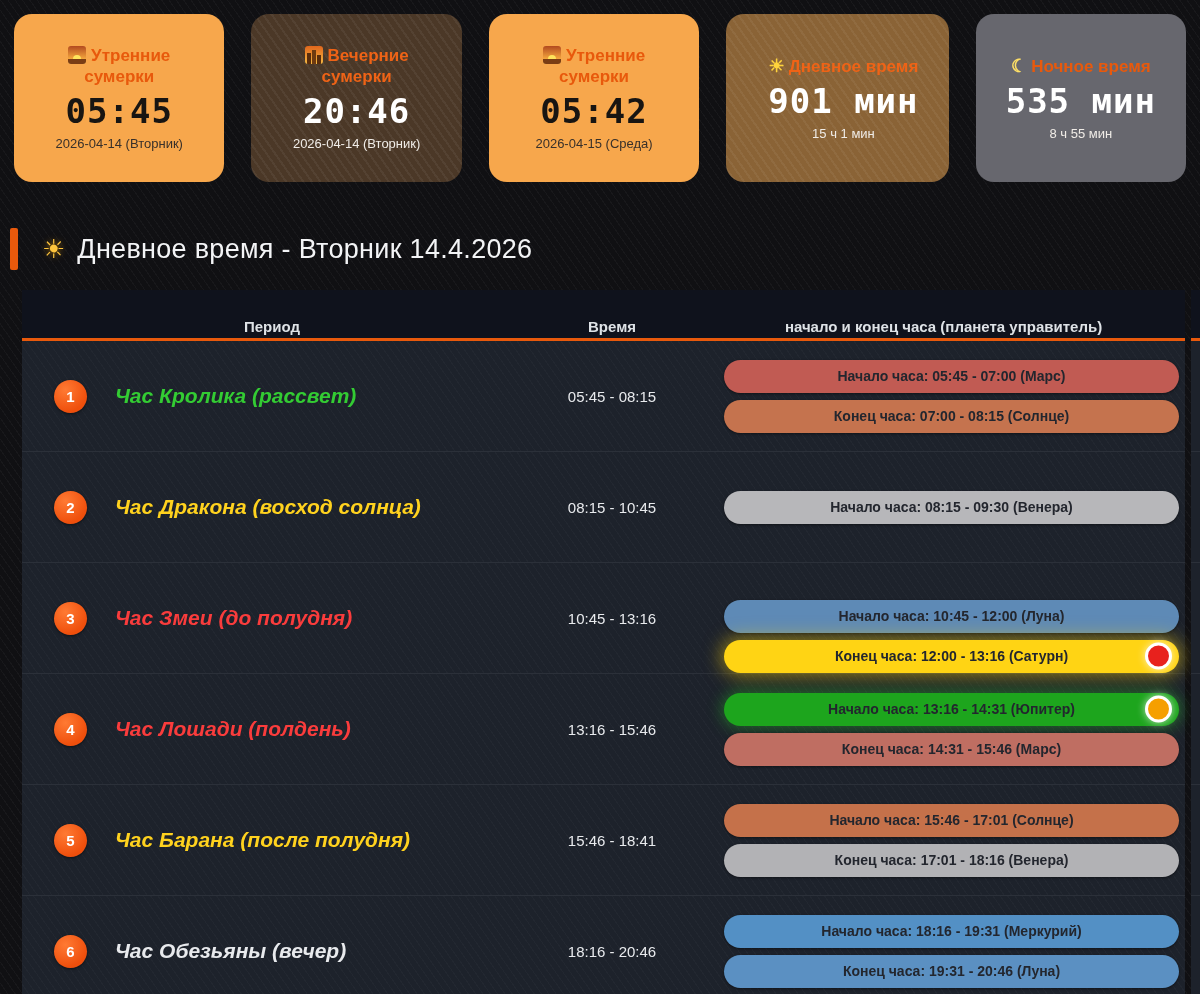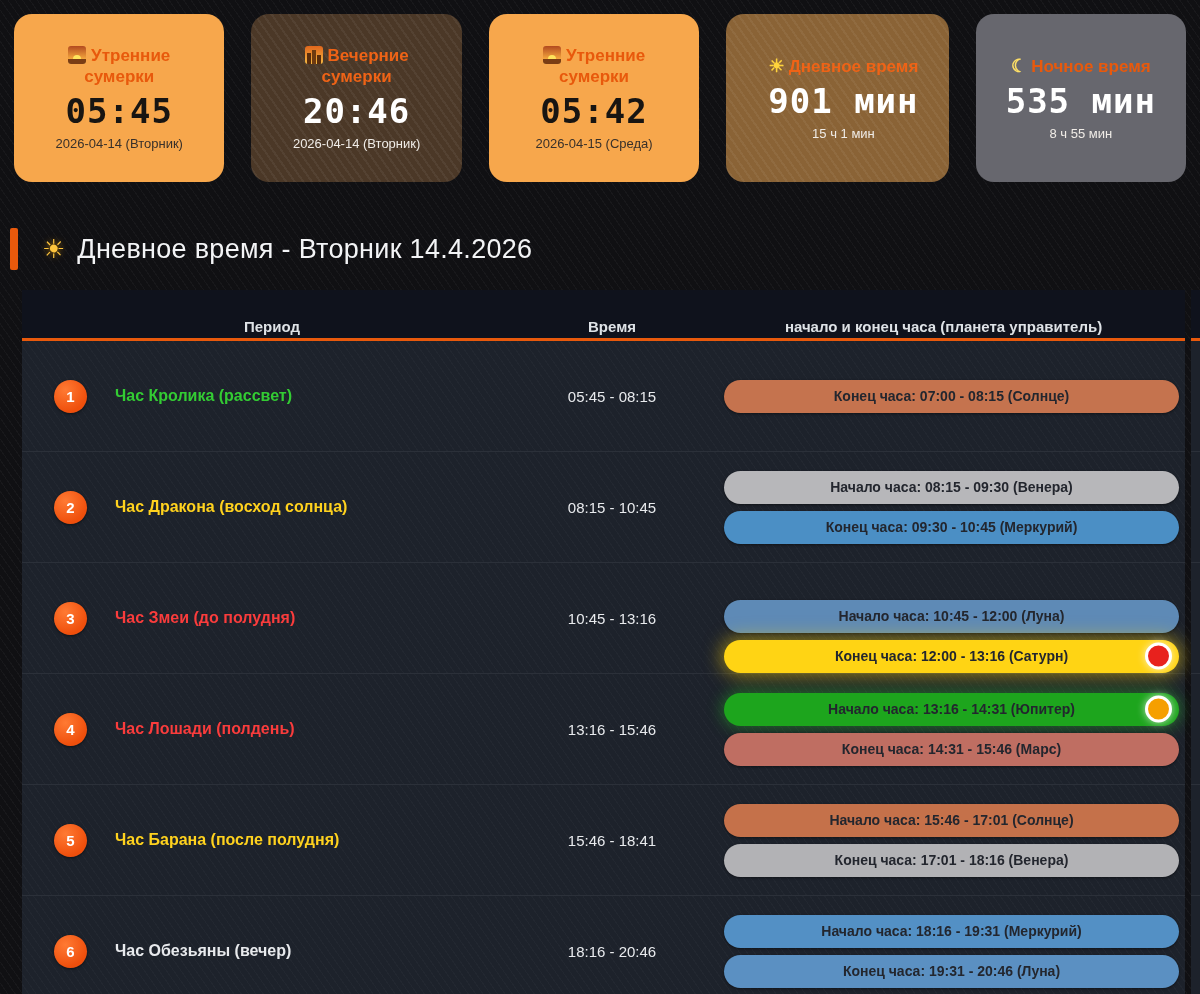--- a/index.html
+++ b/index.html
@@ -47,21 +47,21 @@
   }
   .trow:last-child{height:102px;}
   .cell-period{display:flex;align-items:center;gap:28px;padding-left:32px;}
   .badge{
     width:33px;height:33px;border-radius:50%;flex:0 0 33px;
     background:radial-gradient(circle at 35% 30%,#ff7a33,#ef4f0c 70%);
     color:#fff;font-weight:bold;font-size:15px;
     display:flex;align-items:center;justify-content:center;
     box-shadow:0 1px 3px rgba(0,0,0,.5);
   }
-  .period-name{font-weight:bold;font-size:16px;}
+  .period-name{font-weight:bold;font-size:21px;font-style:italic;}
   .cell-time{text-align:center;font-size:15px;color:#e8eaed;}
   .cell-pills{display:flex;flex-direction:column;gap:7px;padding:0 6px 0 22px;}
   .pill{
     position:relative;height:33px;border-radius:17px;
     display:flex;align-items:center;justify-content:center;
     font-weight:bold;font-size:14px;color:#23262e;
     box-shadow:0 1px 3px rgba(0,0,0,.45);
   }
   .pill.glow-yellow{box-shadow:0 0 18px 3px rgba(255,214,10,.5);}
   .pill.glow-green{box-shadow:0 0 15px 2px rgba(40,190,40,.45);}
@@ -161,38 +161,38 @@
     <div class="th">начало и конец часа (планета управитель)</div>
   </div>
 
   <div class="trow">
     <div class="cell-period">
       <div class="badge">1</div>
       <div class="period-name" style="color: rgb(51, 204, 51);">Час Кролика (рассвет)</div>
     </div>
     <div class="cell-time">05:45 - 08:15</div>
     <div class="cell-pills">
+      <div class="pill" style="background-color: rgb(193, 91, 83);">
+          <span>Начало часа: 05:45 - 07:00 (Марс)</span>
+        </div>
       <div class="pill" style="background-color: rgb(197, 115, 78);">
           <span>Конец часа: 07:00 - 08:15 (Солнце)</span>
         </div>
     </div>
   </div>
 
   <div class="trow">
     <div class="cell-period">
       <div class="badge">2</div>
       <div class="period-name" style="color: rgb(255, 210, 30);">Час Дракона (восход солнца)</div>
     </div>
     <div class="cell-time">08:15 - 10:45</div>
     <div class="cell-pills">
       <div class="pill" style="background-color: rgb(183, 183, 186);">
           <span>Начало часа: 08:15 - 09:30 (Венера)</span>
-        </div>
-      <div class="pill" style="background-color: rgb(75, 143, 197);">
-          <span>Конец часа: 09:30 - 10:45 (Меркурий)</span>
         </div>
     </div>
   </div>
 
   <div class="trow">
     <div class="cell-period">
       <div class="badge">3</div>
       <div class="period-name" style="color: rgb(250, 60, 60);">Час Змеи (до полудня)</div>
     </div>
     <div class="cell-time">10:45 - 13:16</div>

